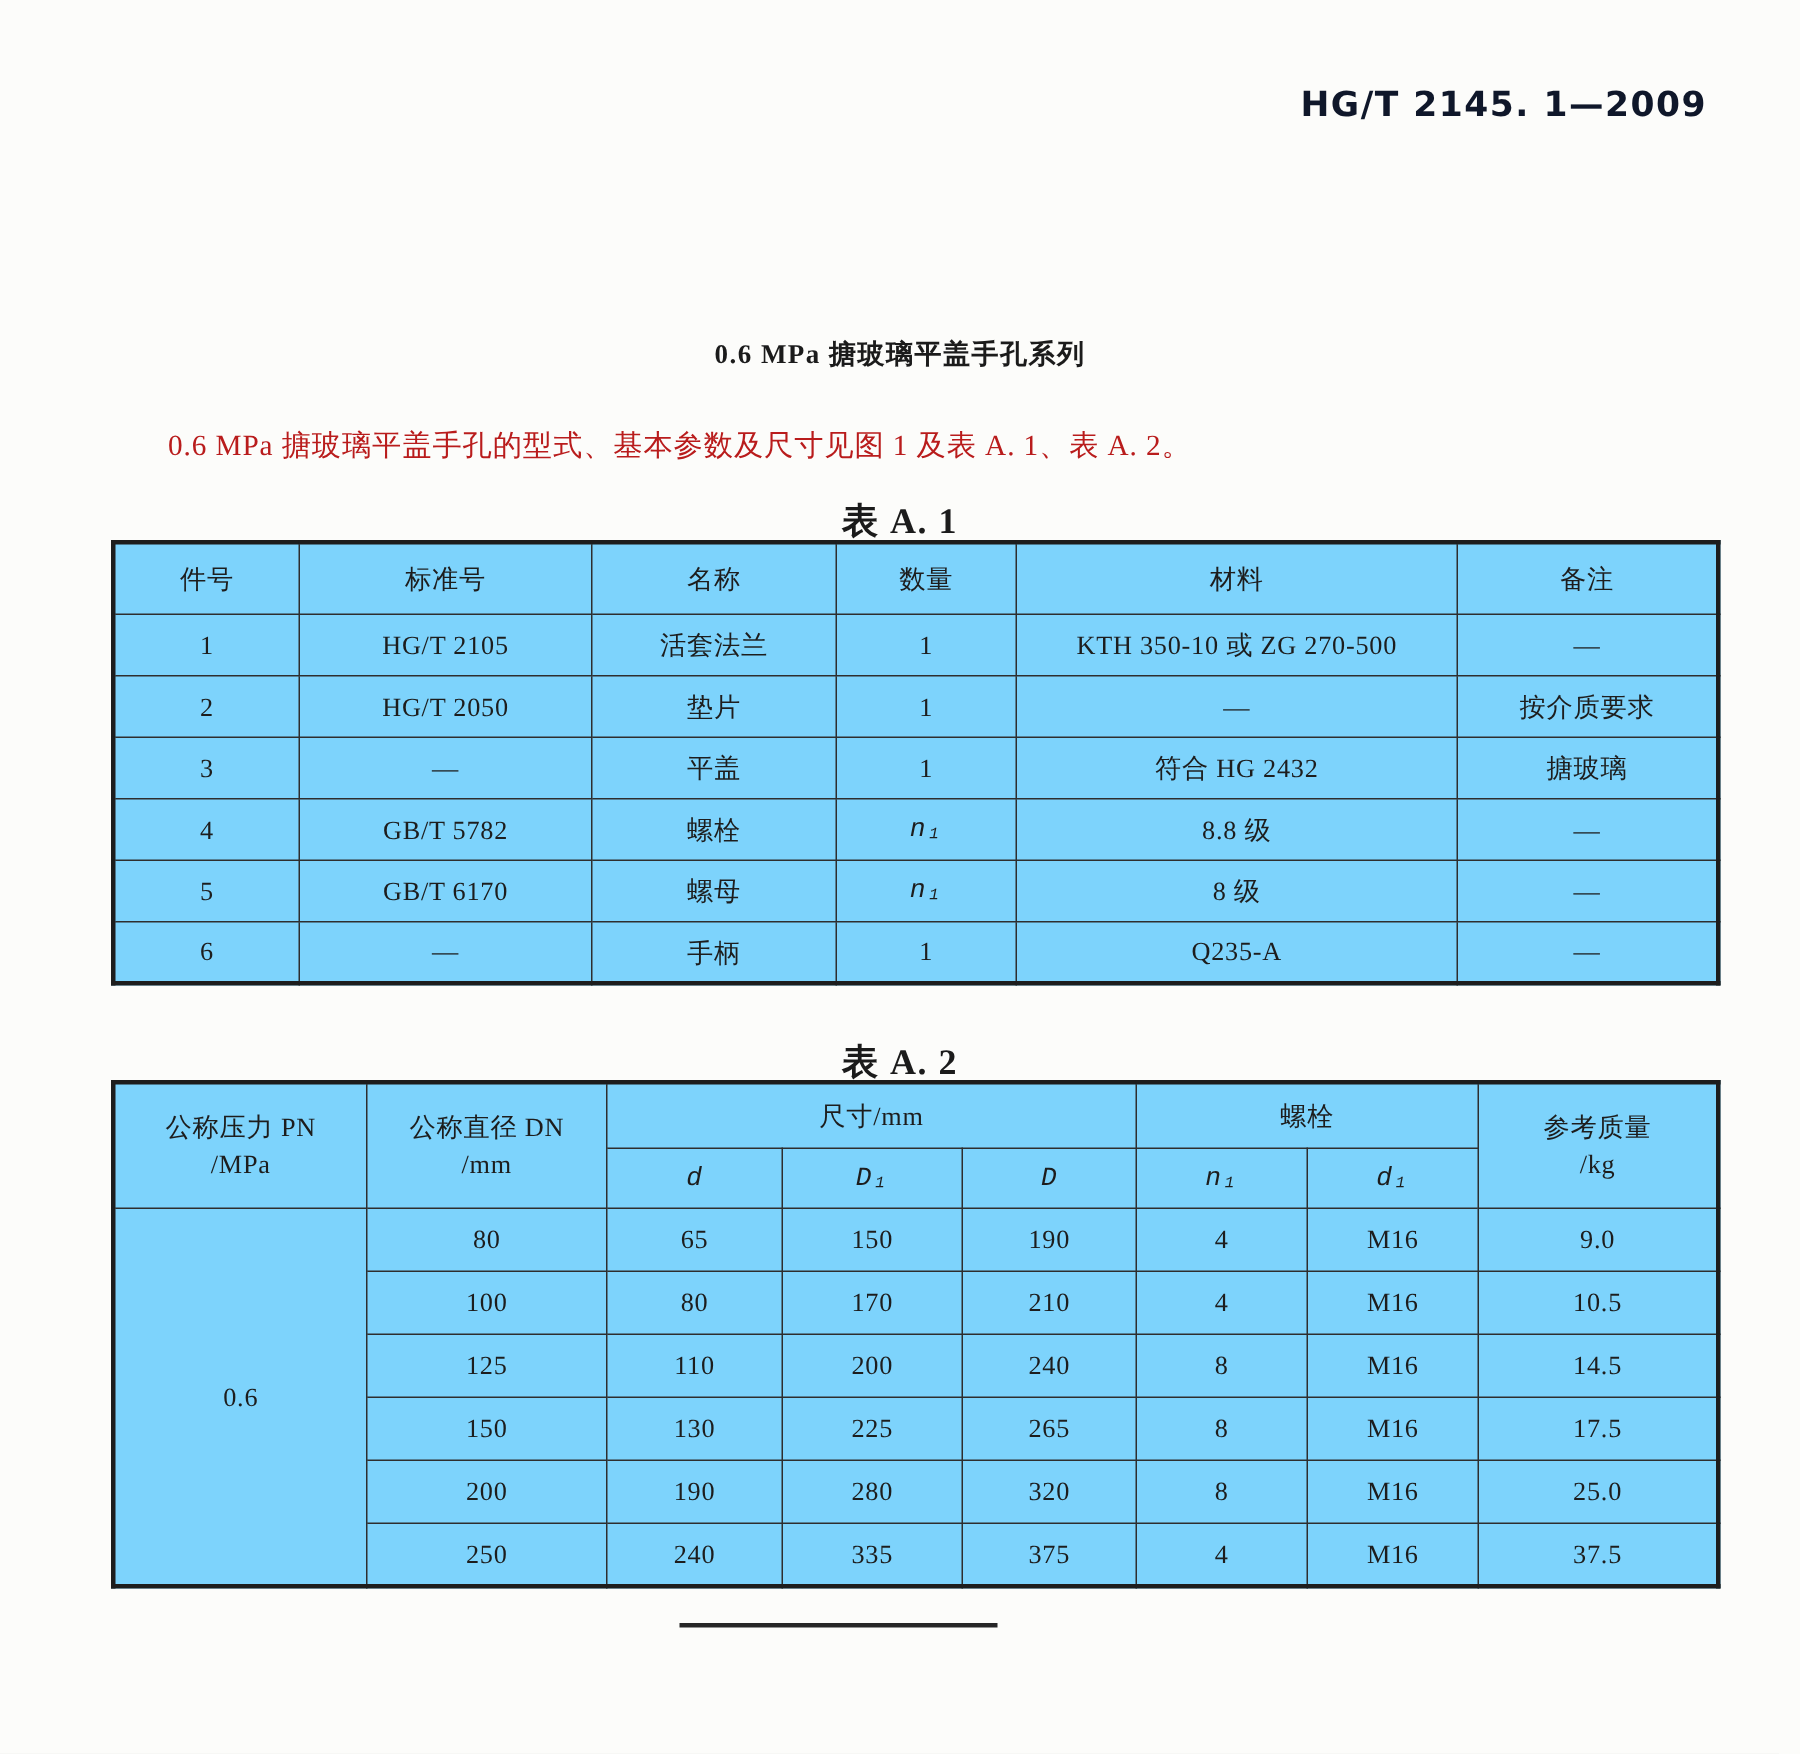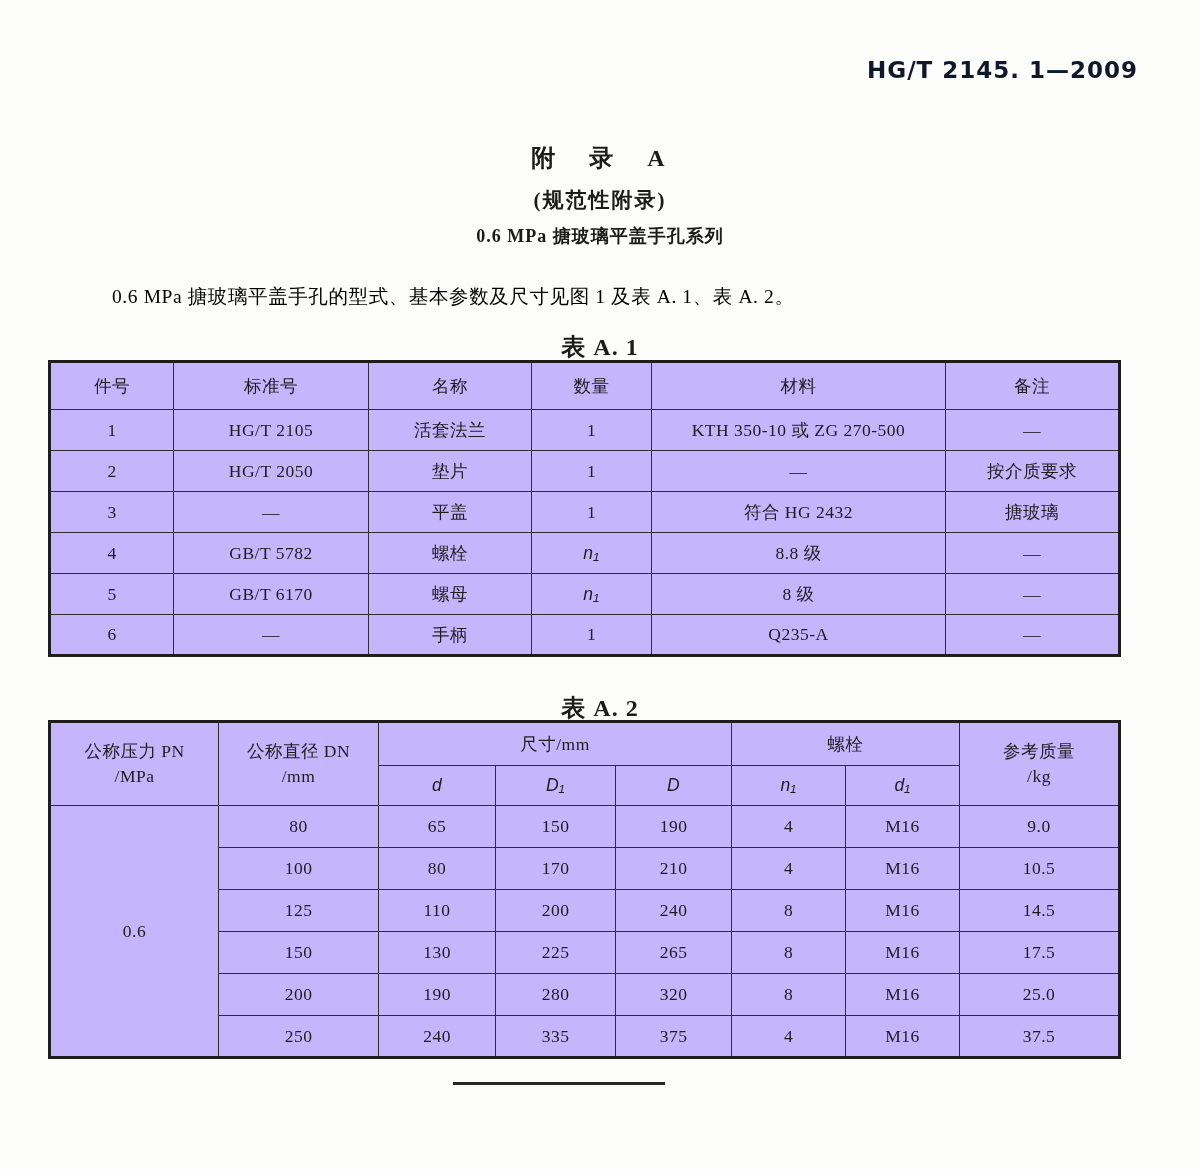--- a/index.html
+++ b/index.html
@@ -25,66 +25,64 @@
     word-spacing:20px; letter-spacing:4px;
   }
   .title-normative {
     top:186px; font-weight:bold; font-size:21px; letter-spacing:2px;
   }
   .title-series {
     top:224px; font-weight:bold; font-size:18px; letter-spacing:1px;
   }
   .intro {
     position:absolute; top:283px; left:112px;
-    font-size:19.5px; letter-spacing:0.6px; color:#000000;
+    font-size:19.5px; letter-spacing:0.6px; color:#b91c1c;
   }
   .tbl-caption {
     font-weight:bold; font-size:24px; letter-spacing:1px;
   }
   .cap-a1 { top:331px; }
   .cap-a2 { top:692px;text-align:center; }
 
   table.doc-table {
-    position:absolute; left:48px;
+    position:absolute; left:74px;
     width:1070px;
     border-collapse:collapse; table-layout:fixed;
-    background:#c4b5fd;
+    background:#7dd3fc;
   }
   .table-a1 { top:360px; }
   .table-a2 { top:720px; }
   table.doc-table { border:3px solid #1d1d1d; }
   table.doc-table td, table.doc-table th {
     border:1.6px solid #2e2e2e;
     text-align:center; vertical-align:middle;
     font-size:17.5px; font-weight:normal;
     padding:2px 4px;
     color:#1d1d1d;
     letter-spacing:0.5px;
   }
   .table-a1 tr { height:41px; }
   .table-a1 tr.head-row { height:48px; }
   .table-a2 tr.group-row { height:44px; }
   .table-a2 tr.sub-row { height:40px; }
   .table-a2 tr.data-row { height:42px; }
-  .it { font-style:italic; font-family:Liberation Sans, sans-serif; }
+  .it { font-style:italic; font-family:Liberation Mono, monospace; }
   .two-line span { display:block; line-height:1.45; }
   .bottom-rule {
     position:absolute; top:1082px; left:453px;
     width:212px; height:2.5px; background:#262626;
   }
 </style>
 </head>
 <body>
 
 <div class="page">
 
   <div class="doc-number">HG/T 2145. 1—2009</div>
 
-  <div class="centered title-appendix">附 录 A</div>
-  <div class="centered title-normative">(规范性附录)</div>
   <div class="centered title-series">0.6 MPa 搪玻璃平盖手孔系列</div>
 
   <div class="intro">0.6 MPa 搪玻璃平盖手孔的型式、基本参数及尺寸见图 1 及表 A. 1、表 A. 2。</div>
 
   <div class="centered tbl-caption cap-a1">表 A. 1</div>
 
   <table class="doc-table table-a1">
     <colgroup>
       <col style="width:124px">
         <col style="width:195px">

